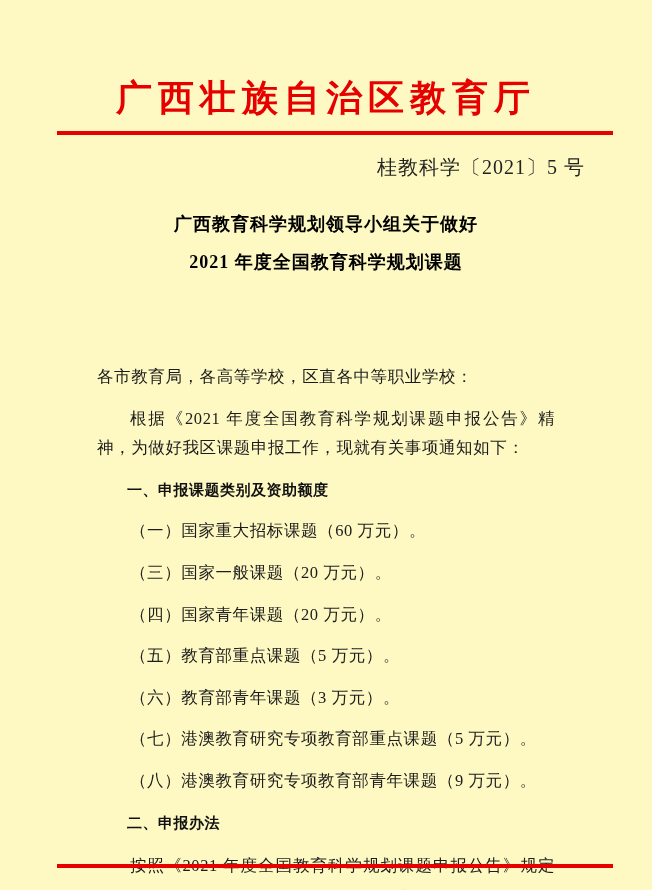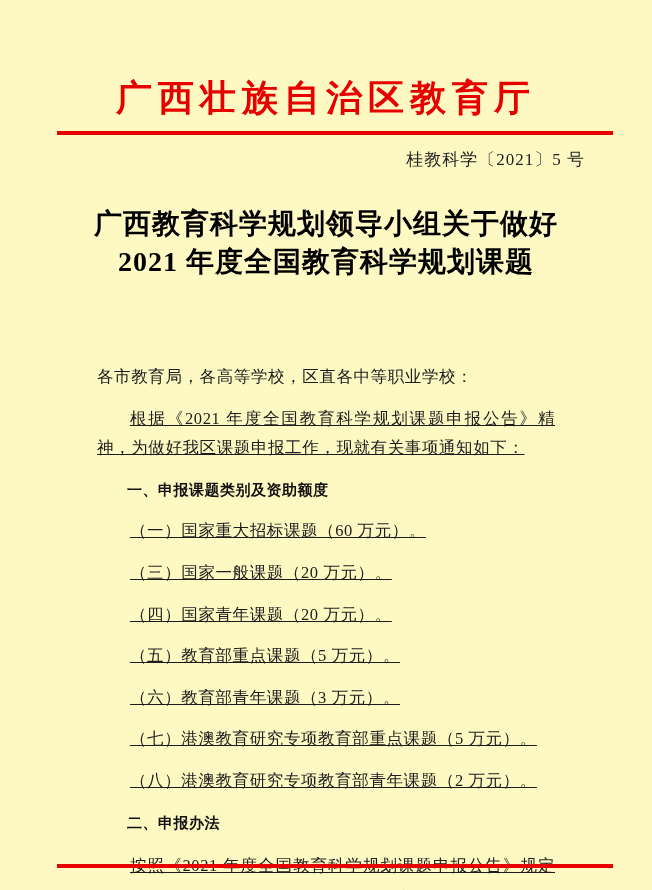--- a/index.html
+++ b/index.html
@@ -32,52 +32,52 @@
     width: 556px;
     height: 2px;
     border-top: 2.5px solid #e60000;
     border-bottom: 2px solid #e60000;
     background: transparent;
   }
   .rule-top { top: 131px; }
   .rule-bottom { top: 864px; }
   .doc-number {
     position: absolute;
-    top: 148px;
+    top: 154px;
     right: 67px;
-    font-size: 17px;
+    font-size: 20px;
     letter-spacing: 1px;
     color: #222222;
     white-space: nowrap;
   }
   .doc-title {
     position: absolute;
     top: 205px;
     left: 0;
     width: 100%;
     text-align: center;
-    font-size: 28px;
+    font-size: 18px;
     font-weight: bold;
     line-height: 38px;
     color: #000000;
     letter-spacing: 1px;
   }
   .body-block {
     position: absolute;
     top: 350px;
     left: 85px;
     width: 482px;
     font-size: 16.5px;
     line-height: 29.6px;
     text-align: justify;
     letter-spacing: 0.6px;
     color: #1c1c1c;
   }
   .body-block p { margin: 12px; }
-  .indent { text-indent: 2em; text-decoration: underline; }
+  .indent { text-indent: 2em; }
   .sec-heading {
     text-indent: 2em;
     font-weight: bold;
     letter-spacing: 0.5px;
     color: #111111;
     font-family: Liberation Sans, sans-serif;
     font-size: 15px;
   }
   .para-last { line-height: 33px; }
 </style>
@@ -101,21 +101,21 @@
     <p>各市教育局，各高等学校，区直各中等职业学校：</p>
     <p class="indent">根据《2021 年度全国教育科学规划课题申报公告》精神，为做好我区课题申报工作，现就有关事项通知如下：</p>
 
     <p class="sec-heading">一、申报课题类别及资助额度</p>
     <p class="indent">（一）国家重大招标课题（60 万元）。</p>
     <p class="indent">（三）国家一般课题（20 万元）。</p>
     <p class="indent">（四）国家青年课题（20 万元）。</p>
     <p class="indent">（五）教育部重点课题（5 万元）。</p>
     <p class="indent">（六）教育部青年课题（3 万元）。</p>
     <p class="indent">（七）港澳教育研究专项教育部重点课题（5 万元）。</p>
-    <p class="indent">（八）港澳教育研究专项教育部青年课题（2 万元）。</p>
+    <p class="indent">（八）港澳教育研究专项教育部青年课题（9 万元）。</p>
 
     <p class="sec-heading">二、申报办法</p>
     <p class="indent para-last">按照《2021 年度全国教育科学规划课题申报公告》规定进行申报，相关申报材料模版从全国教育科学规划领导小组办公室官方网站下载（网址：http://onsgep.moe.edu.cn）。</p>
   </div>
 
   <div class="red-rule rule-bottom"></div>
 
 </div>
 
 </body></html>

